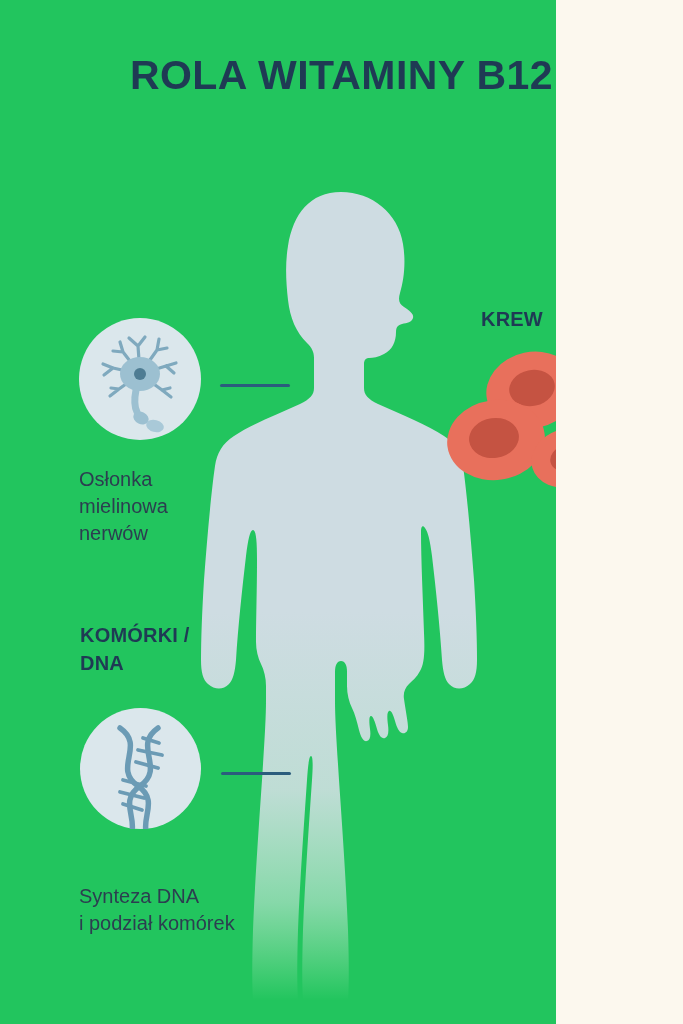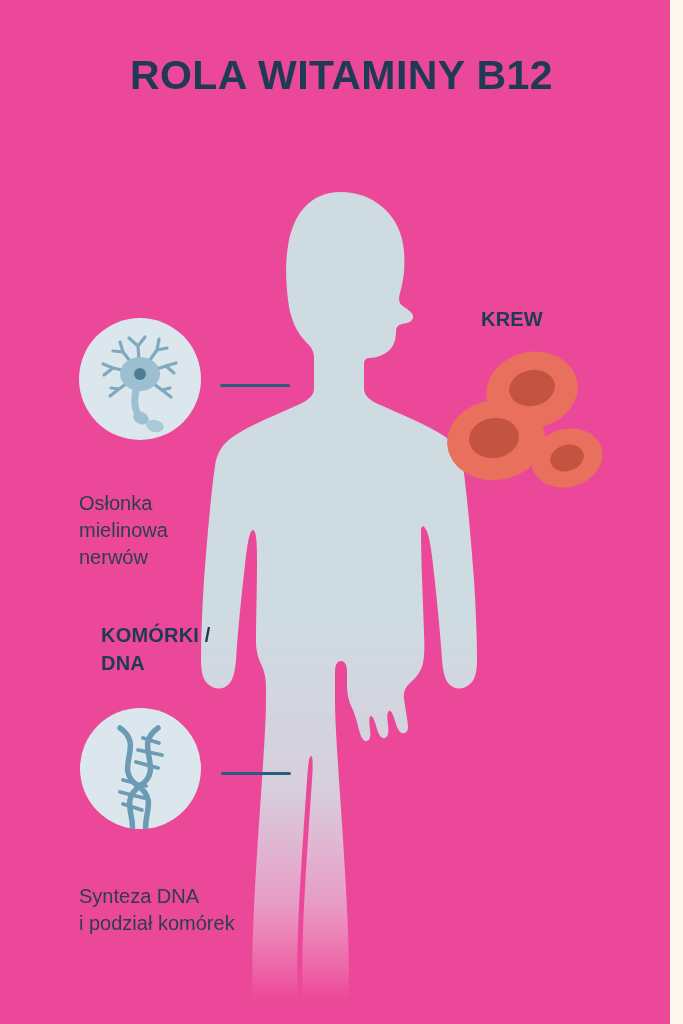--- a/index.html
+++ b/index.html
@@ -8,23 +8,23 @@
   }
   body {
     width: 683px;
     height: 1024px;
     overflow: hidden;
     font-family: "Liberation Sans", sans-serif;
     background: #FCF8EE;
   }
   .poster {
     position: relative;
-    width: 670px;
+    width: 556px;
     height: 1024px;
-    background: #ec4899;
+    background: #22c55e;
     overflow: hidden;
   }
 
   
   .title-block {
     position: absolute;
     top: 52px;
     left: 0;
     width: 683px;
     text-align: center;
@@ -122,24 +122,24 @@
     font-family: "Liberation Sans", sans-serif;
     font-weight: 400;
     font-size: 20px;
     line-height: 27px;
     color: #2C3E50;
     z-index: 30;
     white-space: pre-line;
   }
 
   #heading-brain   { left: 80px;  top: 231px; }
-  #caption-brain   { left: 79px;  top: 490px; }
+  #caption-brain   { left: 79px;  top: 466px; }
   #heading-blood   { left: 481px; top: 305px; }
   #caption-blood   { left: 475px; top: 505px; }
-  #heading-cells   { left: 80px;  top: 621px; margin-left: 21px; }
+  #heading-cells   { left: 80px;  top: 621px; }
   #caption-cells   { left: 79px;  top: 851px; margin-top: 32px; }
 </style>
 </head>
 <body>
 
 <div class="poster">
 
   <svg class="silhouette" viewBox="0 0 683 1024" preserveAspectRatio="none" aria-hidden="true">
     <defs>
       <linearGradient id="bodyFade" x1="0" y1="0" x2="0" y2="1">

